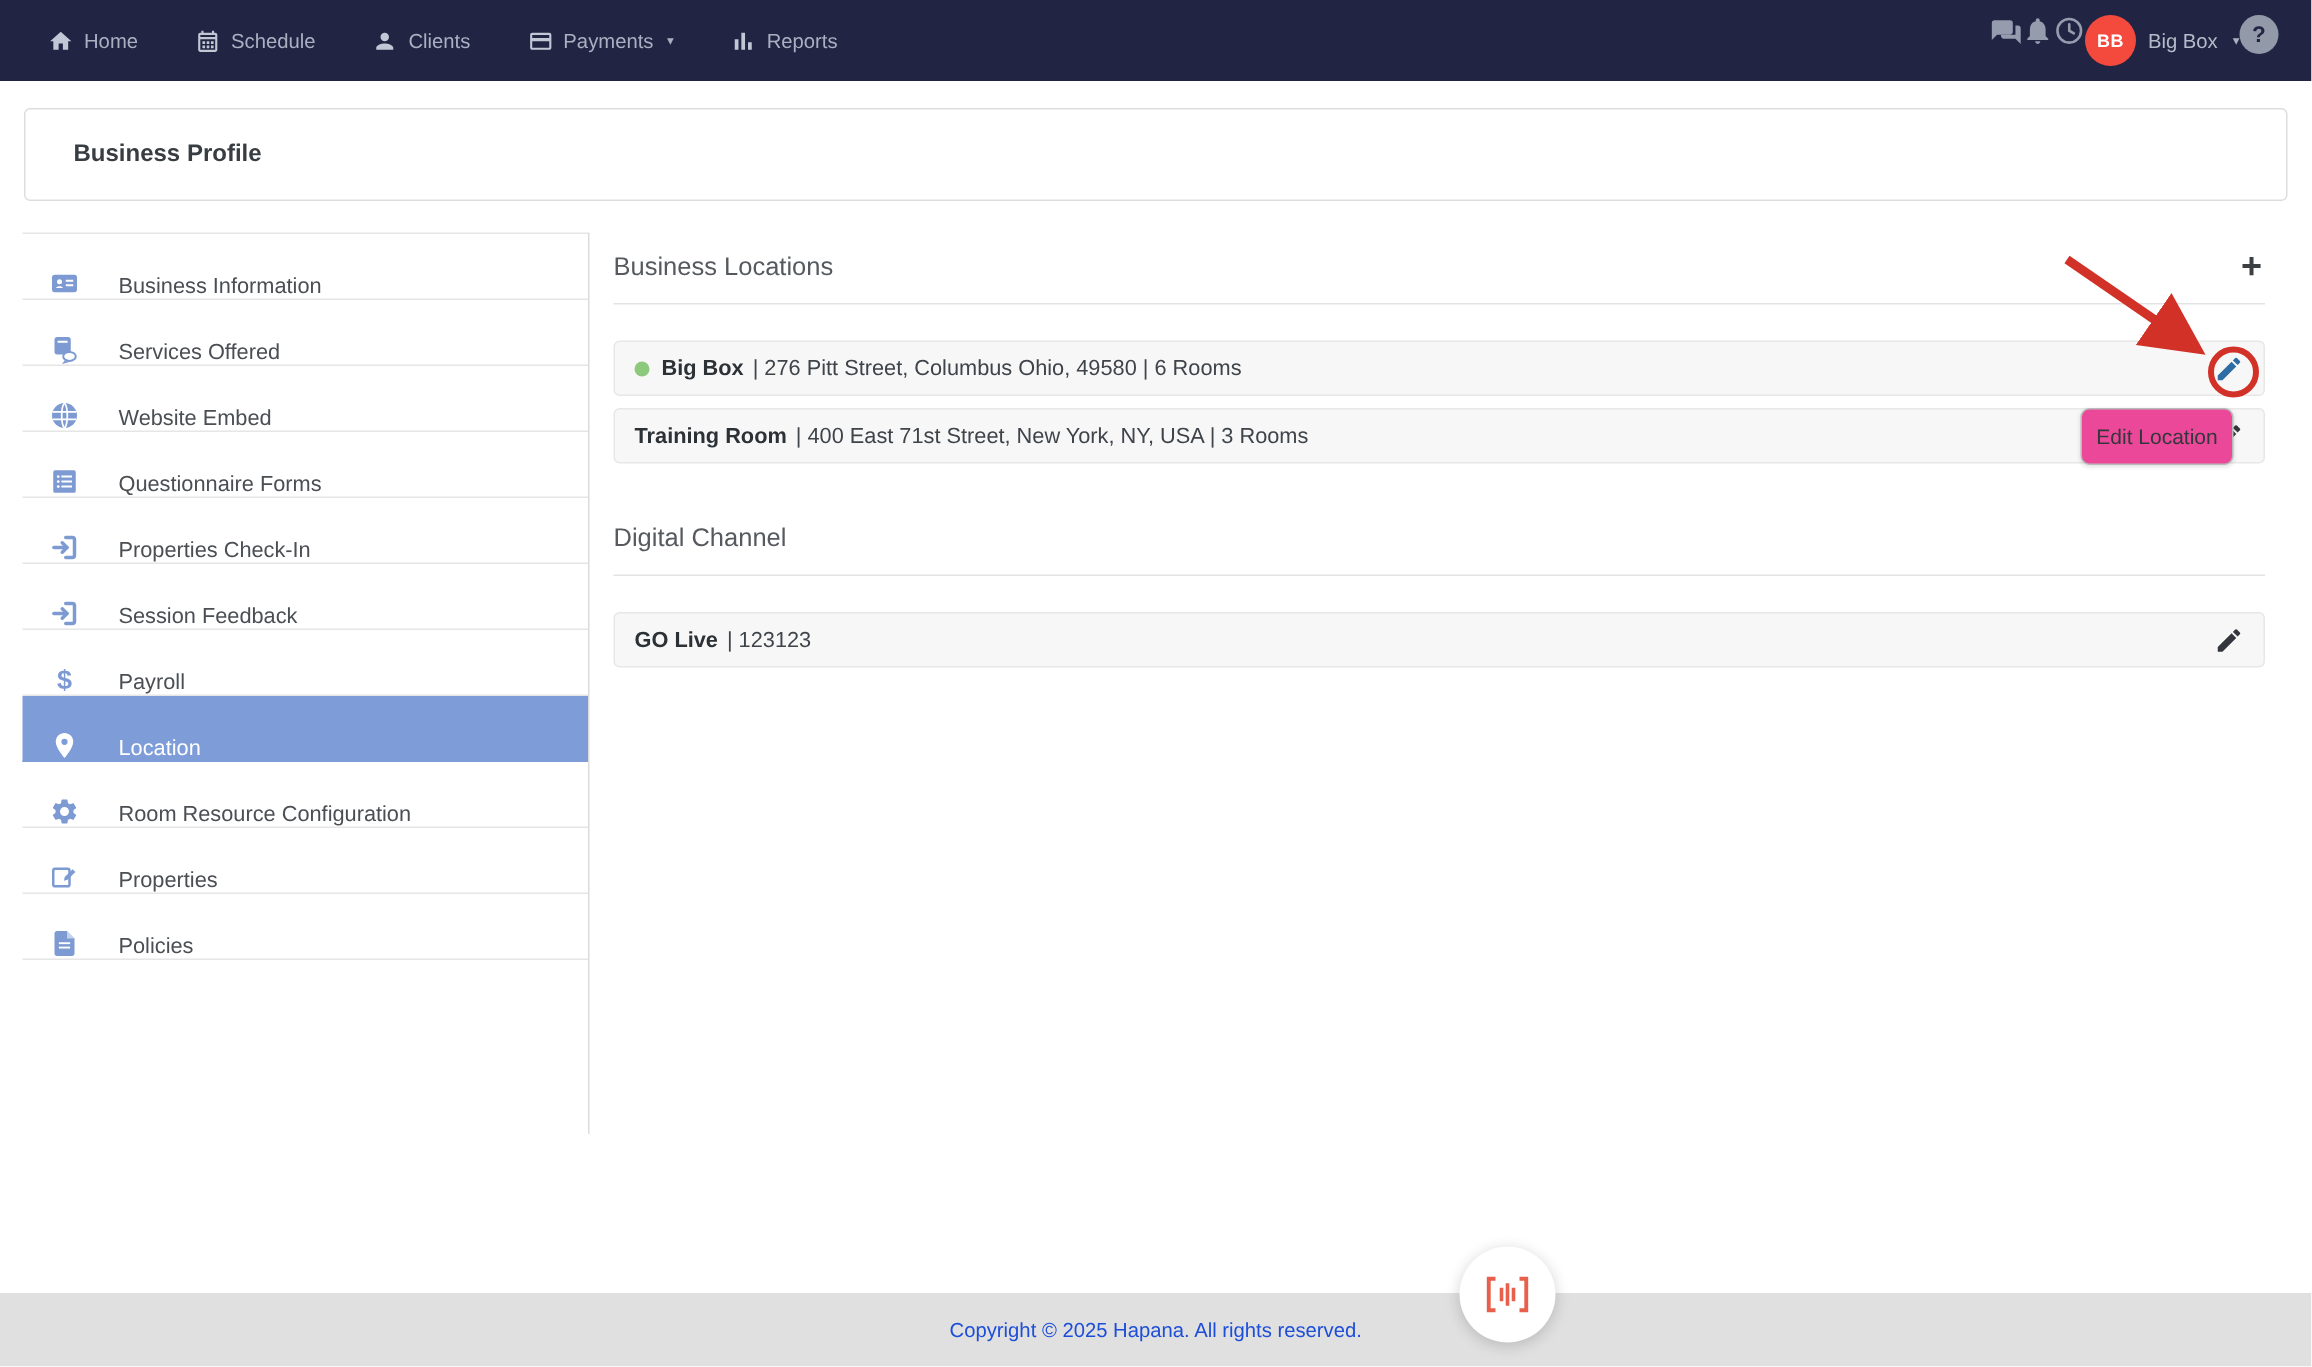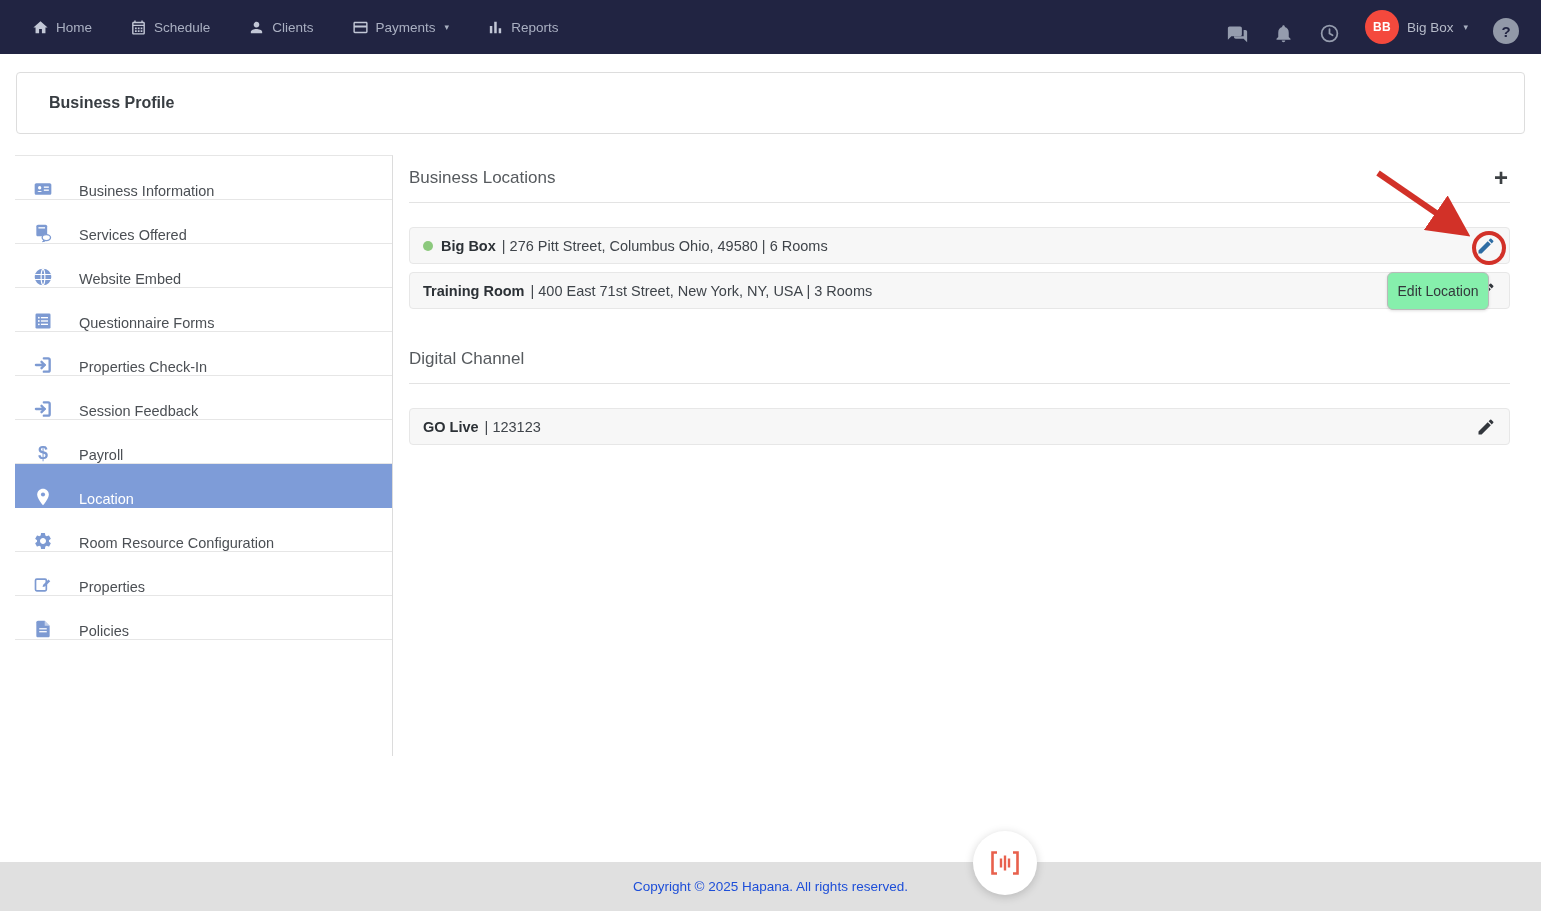--- a/index.html
+++ b/index.html
@@ -15,21 +15,21 @@
     padding:0 22px 0 32px;
   }
   .nav-left { display:flex; align-items:center; gap:38px; }
   .nav-item {
     display:flex; align-items:center; gap:7px; color:#aab0c2;
     font-size:13.5px; cursor:pointer; text-decoration:none;
   }
   .nav-item .nicon { width:17px; height:17px; display:inline-flex; color:#c2c7d6; }
   .nav-item svg { width:100%; height:100%; }
   .caret { font-size:9px; color:#aab0c2; margin-left:2px; }
-  .nav-right { margin-left:auto; display:flex; align-items:flex-end; gap:25px; }
+  .nav-right { margin-left:auto; display:flex; align-items:flex-start; }
   .nav-tool { width:21px; height:21px; color:#959cae; cursor:pointer; display:inline-flex; }
   .nav-tool svg { width:100%; height:100%; }
   .account { display:flex; align-items:center; gap:8px; cursor:pointer; }
   .avatar {
     width:34px; height:34px; border-radius:50%; background:#f4493d;
     color:#fff; font-weight:bold; font-size:12px; display:flex;
     align-items:center; justify-content:center; letter-spacing:.3px;
   }
   .account-name { color:#b6bbc9; font-size:13.5px; }
   .help-circle {
@@ -82,21 +82,21 @@
     margin-left:auto; width:20px; height:20px; border:none; background:none;
     cursor:pointer; display:inline-flex; padding:0;
   }
   .pencil-btn svg { width:100%; height:100%; }
   .pencil-blue { color:#2e6da4; }
   .pencil-dark { color:#33373d; }
   .digital-head { margin-top:27px; }
   
   .tooltip {
     position:absolute; left:1387px; top:272px; width:102px; height:38px;
-    background:#86efac; border:1px solid #b9b9b9; border-radius:6px;
+    background:#ec4899; border:1px solid #b9b9b9; border-radius:6px;
     box-shadow:0 1px 3px rgba(0,0,0,.12); display:flex; align-items:center;
     justify-content:center; font-size:14px; color:#33373b; z-index:20;
   }
   .anno-ring {
     position:absolute; left:1472px; top:231px; width:34px; height:34px;
     border:4px solid #d23128; border-radius:50%; z-index:25; pointer-events:none;
   }
   .anno-arrow { position:absolute; left:1368px; top:164px; width:120px; height:82px; z-index:30; pointer-events:none; }
   
   .footer-band {

